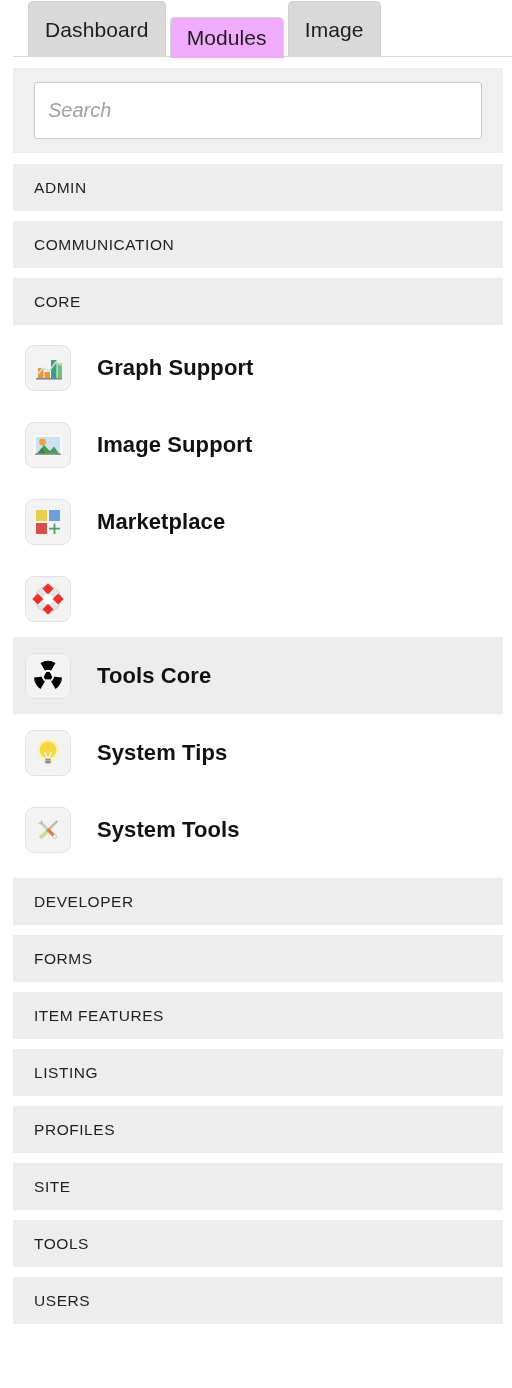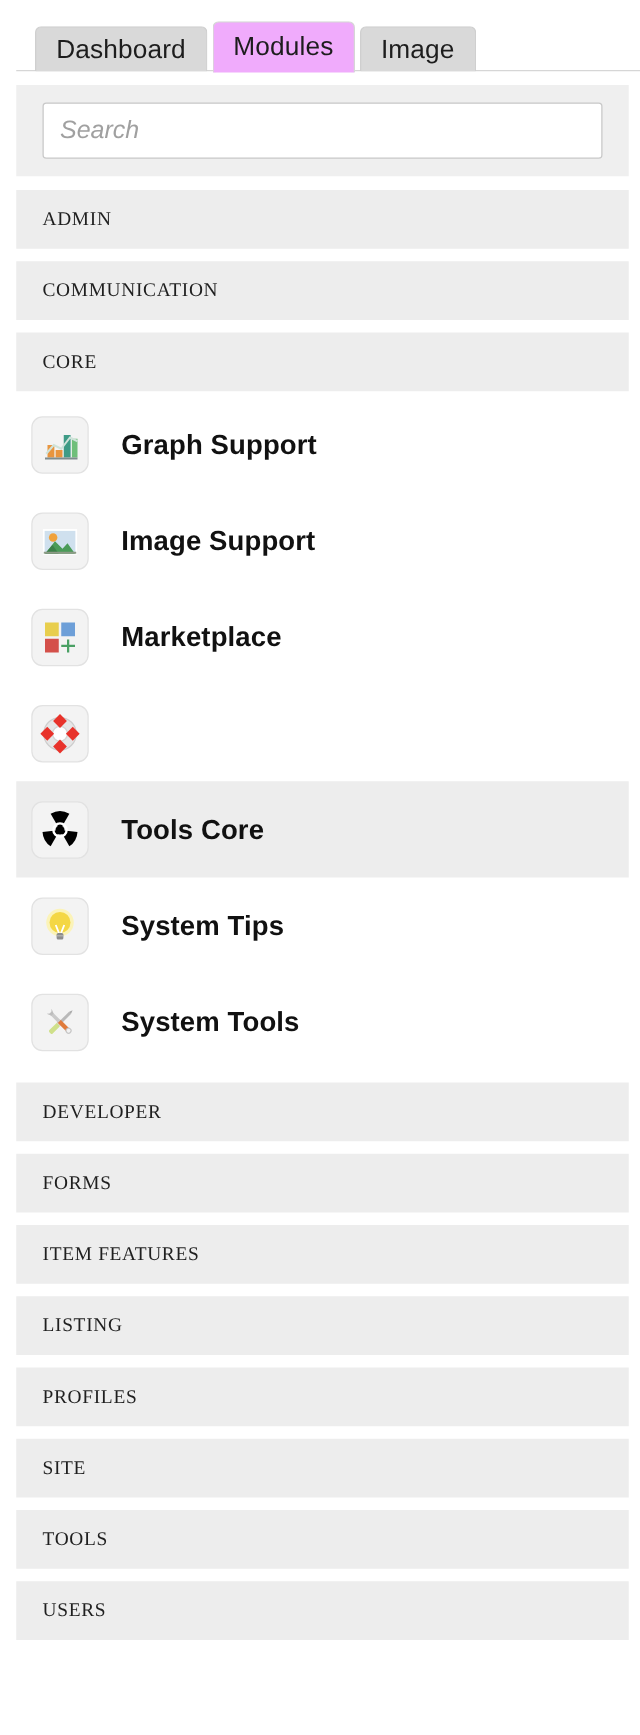--- a/index.html
+++ b/index.html
@@ -24,21 +24,21 @@
   .tabbar::after {
     content: "";
     position: absolute;
     left: 13px; right: 0; bottom: 0;
     height: 1px;
     background: #d6d6d6;
   }
   .tab {
     position: relative;
     z-index: 2;
-    height: 36px;
+    height: 56px;
     padding: 0 16px;
     display: flex;
     align-items: center;
     font-size: 21px;
     color: #1d1d1d;
     border-radius: 5px 5px 0 0;
     background: #d9d9d9;
     border: 1px solid #cfcfcf;
     border-bottom: none;
     letter-spacing: 0.1px;
@@ -53,21 +53,21 @@
 
   
   .search-panel {
     margin: 11px 9px 0 13px;
     background: #efefef;
     padding: 14px 21px;
   }
   .search-input {
     display: block;
     width: 100%;
-    height: 45px;
+    height: 57px;
     padding: 0 13px;
     font-size: 20px;
     font-style: italic;
     color: #7a7a7a;
     background: #ffffff;
     border: 1px solid #c8c8c8;
     border-radius: 3px;
     font-family: "Liberation Sans", sans-serif;
     outline: none;
   }
@@ -76,21 +76,20 @@
   
   .list { padding: 0 9px 0 13px; }
 
   .cat-row {
     height: 47px;
     background: #ededed;
     display: flex;
     align-items: center;
     padding-left: 21px;
     margin-top: 10px;
-    font-family: Liberation Serif, serif;
   }
   .cat-row:first-child { margin-top: 11px; }
   .cat-label {
     font-size: 15.5px;
     color: #1f1f1f;
     letter-spacing: 0.55px;
   }
 
   .mod-row {
     height: 77px;

